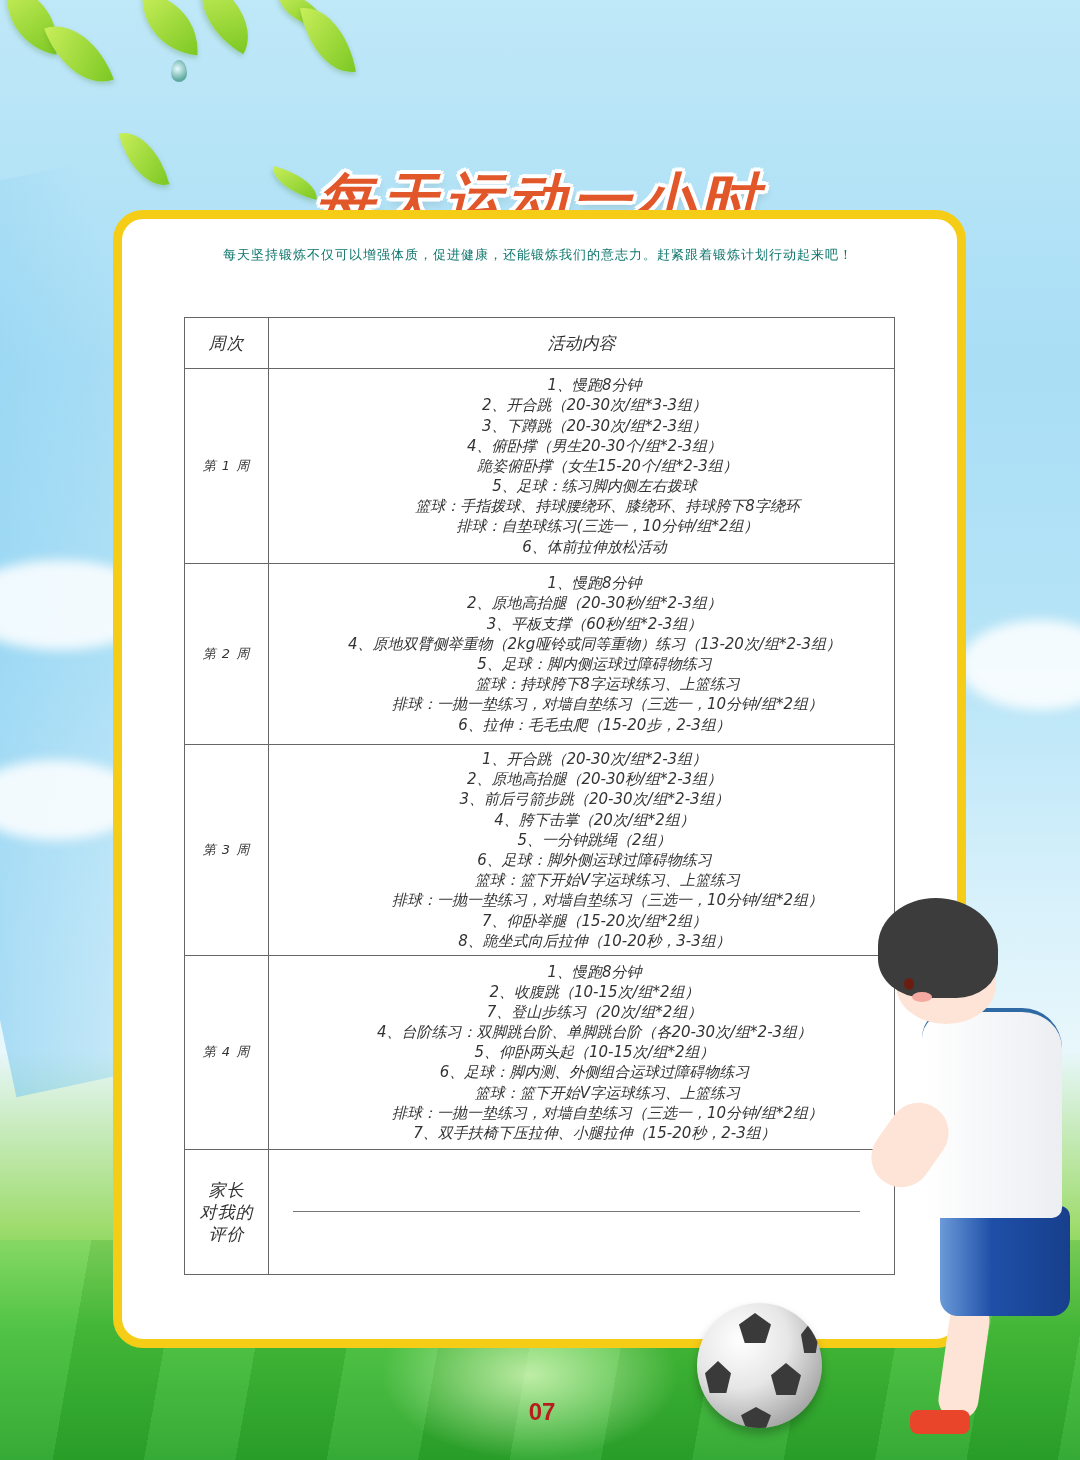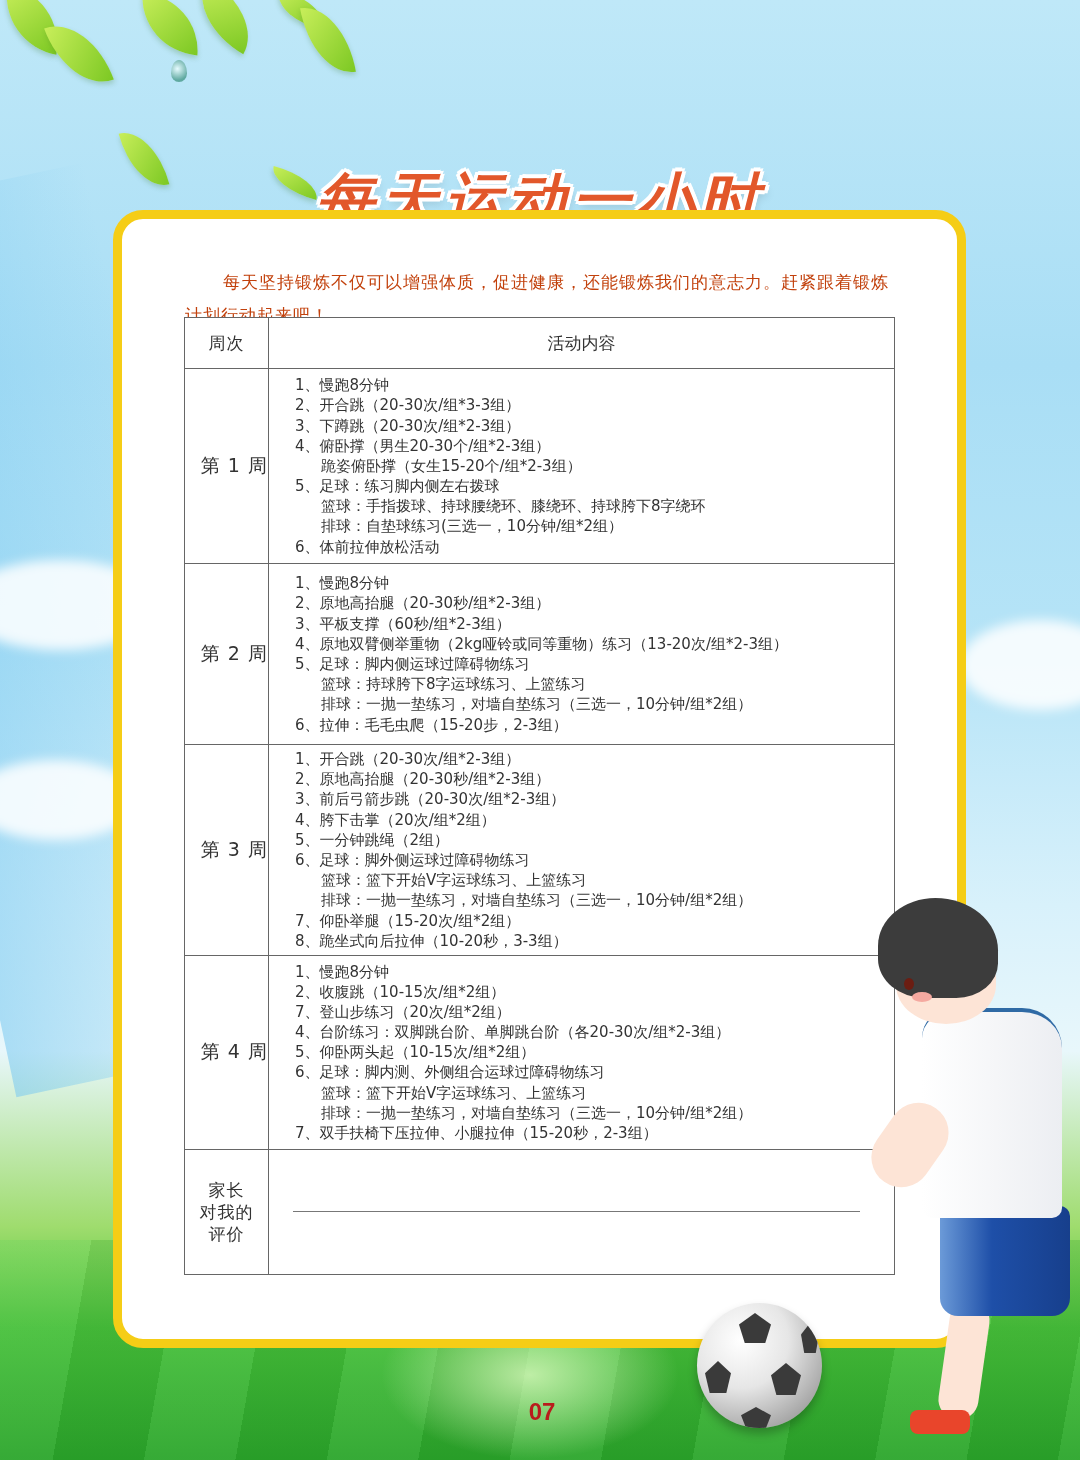--- a/index.html
+++ b/index.html
@@ -51,40 +51,39 @@
       margin-top: 44px;
     }
 
     
     .card {
       position: absolute; left: 113px; top: 210px; width: 853px; height: 1138px;
       background: #fff; border: 9px solid #f5cd16; border-radius: 30px;
     }
     .intro {
       position: absolute; left: 185px; top: 238px; width: 712px;
-      font-size: 17px; line-height: 33px; color: #c2410c; text-indent: 38px;
+      font-size: 13px; line-height: 33px; color: #0f766e; text-indent: 38px;
       letter-spacing: 1px;
-      margin-top: 28px;
     }
 
     
     .plan-table {
       position: absolute; left: 184px; top: 317px; width: 711px;
       border-collapse: collapse; background: #fff;
       font-size: 15px; color: #333;
     }
     .plan-table th, .plan-table td {
-      border: 1.5px solid #666; vertical-align: middle;
+      border: 1.5px solid #666; vertical-align: middle; font-style: italic;
     }
     .plan-table th {
       height: 51px; font-weight: normal; font-size: 17px; text-align: center;
     }
-    .col-week { width: 84px; text-align: right; font-size: 19px; letter-spacing: 1px; }
+    .col-week { width: 84px; text-align: center; font-size: 13px; letter-spacing: 1px; }
     .col-content { padding: 4px 0 4px 26px; }
-    .line { height: 20.2px; line-height: 20.2px; white-space: nowrap; }
+    .line { height: 20.2px; line-height: 20.2px; white-space: nowrap; text-align: center; }
     .line.sub { padding-left: 26px; }
     .row-w1 td { height: 195px; }
     .row-w2 td { height: 181px; }
     .row-w3 td { height: 208px; }
     .row-w4 td { height: 194px; }
     .row-eval td { height: 125px; }
     .eval-label { font-size: 17px; line-height: 22px; text-align: center; }
     .eval-line { margin: 0 34px 0 24px; border-top: 1.5px solid #777; height: 0; }
 
     .page-number {

